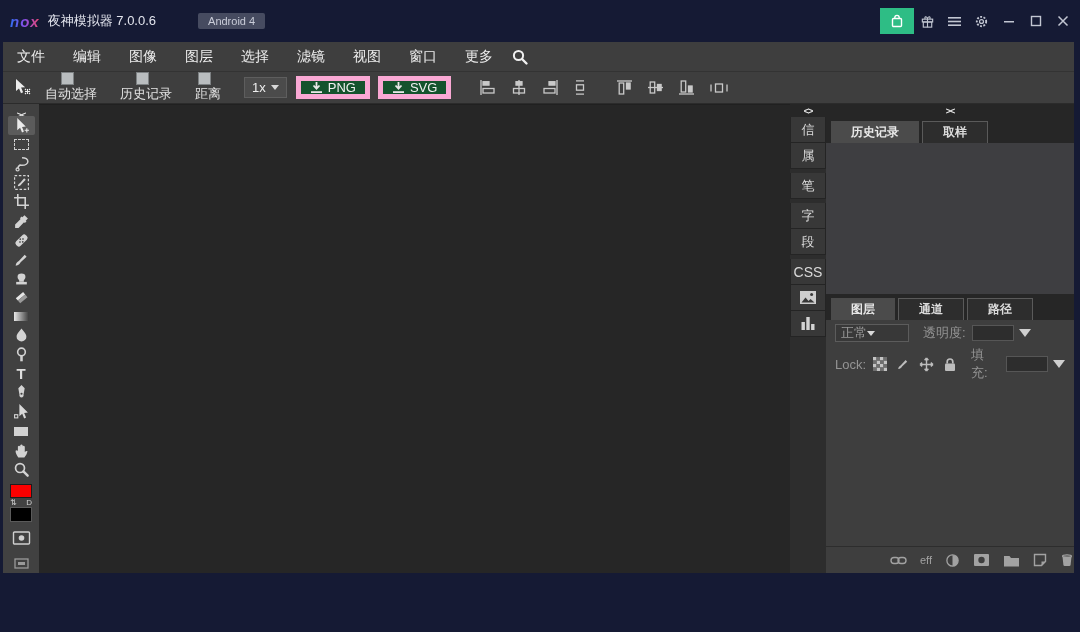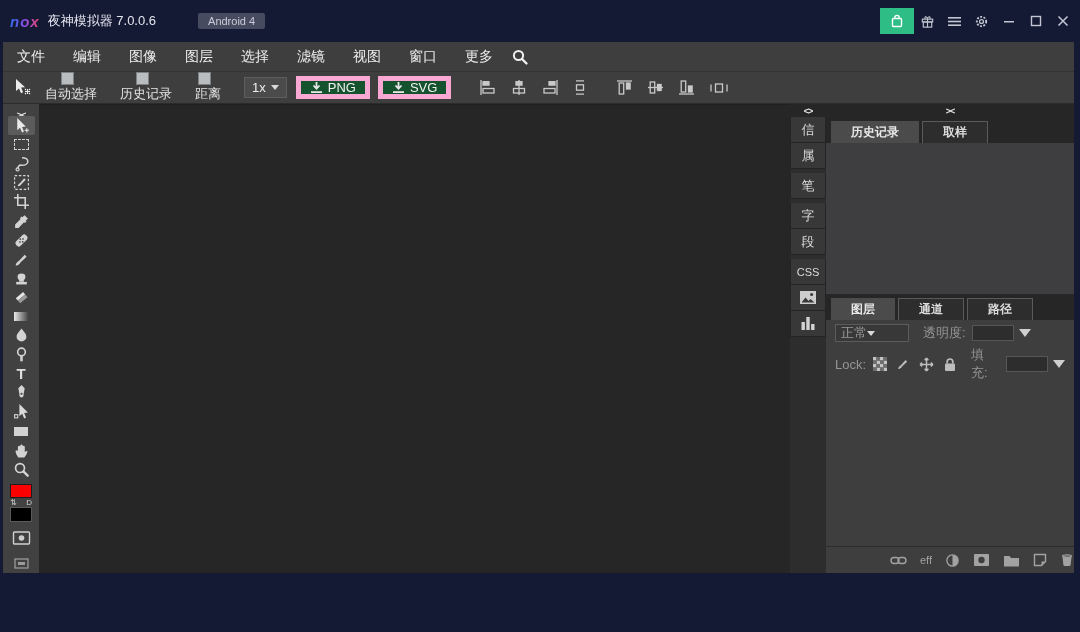--- a/index.html
+++ b/index.html
@@ -60,21 +60,21 @@
   .qmask{margin-top:7px;}
   .smode{margin-top:6px;}
 
   .canvas{flex:1;background:#262626;border-top:1px solid #202020;}
 
   
   .rstrip{flex:0 0 36px;background:#2d2d2d;display:flex;flex-direction:column;}
   .rs-collapse{flex:0 0 13px;background:#262626;display:flex;align-items:center;justify-content:center;}
   .vtab{flex:0 0 26px;display:flex;align-items:center;justify-content:center;color:#dadada;
         font-size:13px;background:#383838;border:1px solid #242424;border-top:none;}
-  .vtab.small{font-size:11px;}
+  .vtab.small{font-size:14px;}
   .vgap{flex:0 0 4px;}
 
   
   .rpanels{flex:0 0 248px;background:#3e3e3e;display:flex;flex-direction:column;}
   .rp-collapse{flex:0 0 13px;background:#262626;display:flex;align-items:center;justify-content:center;}
   .tabbar{flex:0 0 26px;background:#262626;display:flex;align-items:flex-end;padding-left:5px;gap:3px;}
   .tab{height:22px;display:flex;align-items:center;padding:0 20px;font-size:12px;font-weight:bold;color:#e8e8e8;}
   .tab.active{background:#4b4b4b;}
   .tab.inactive{background:#2d2d2d;border:1px solid #5a5a5a;border-bottom:none;color:#dcdcdc;}
   .history-body{flex:0 0 151px;background:#3e3e41;}

